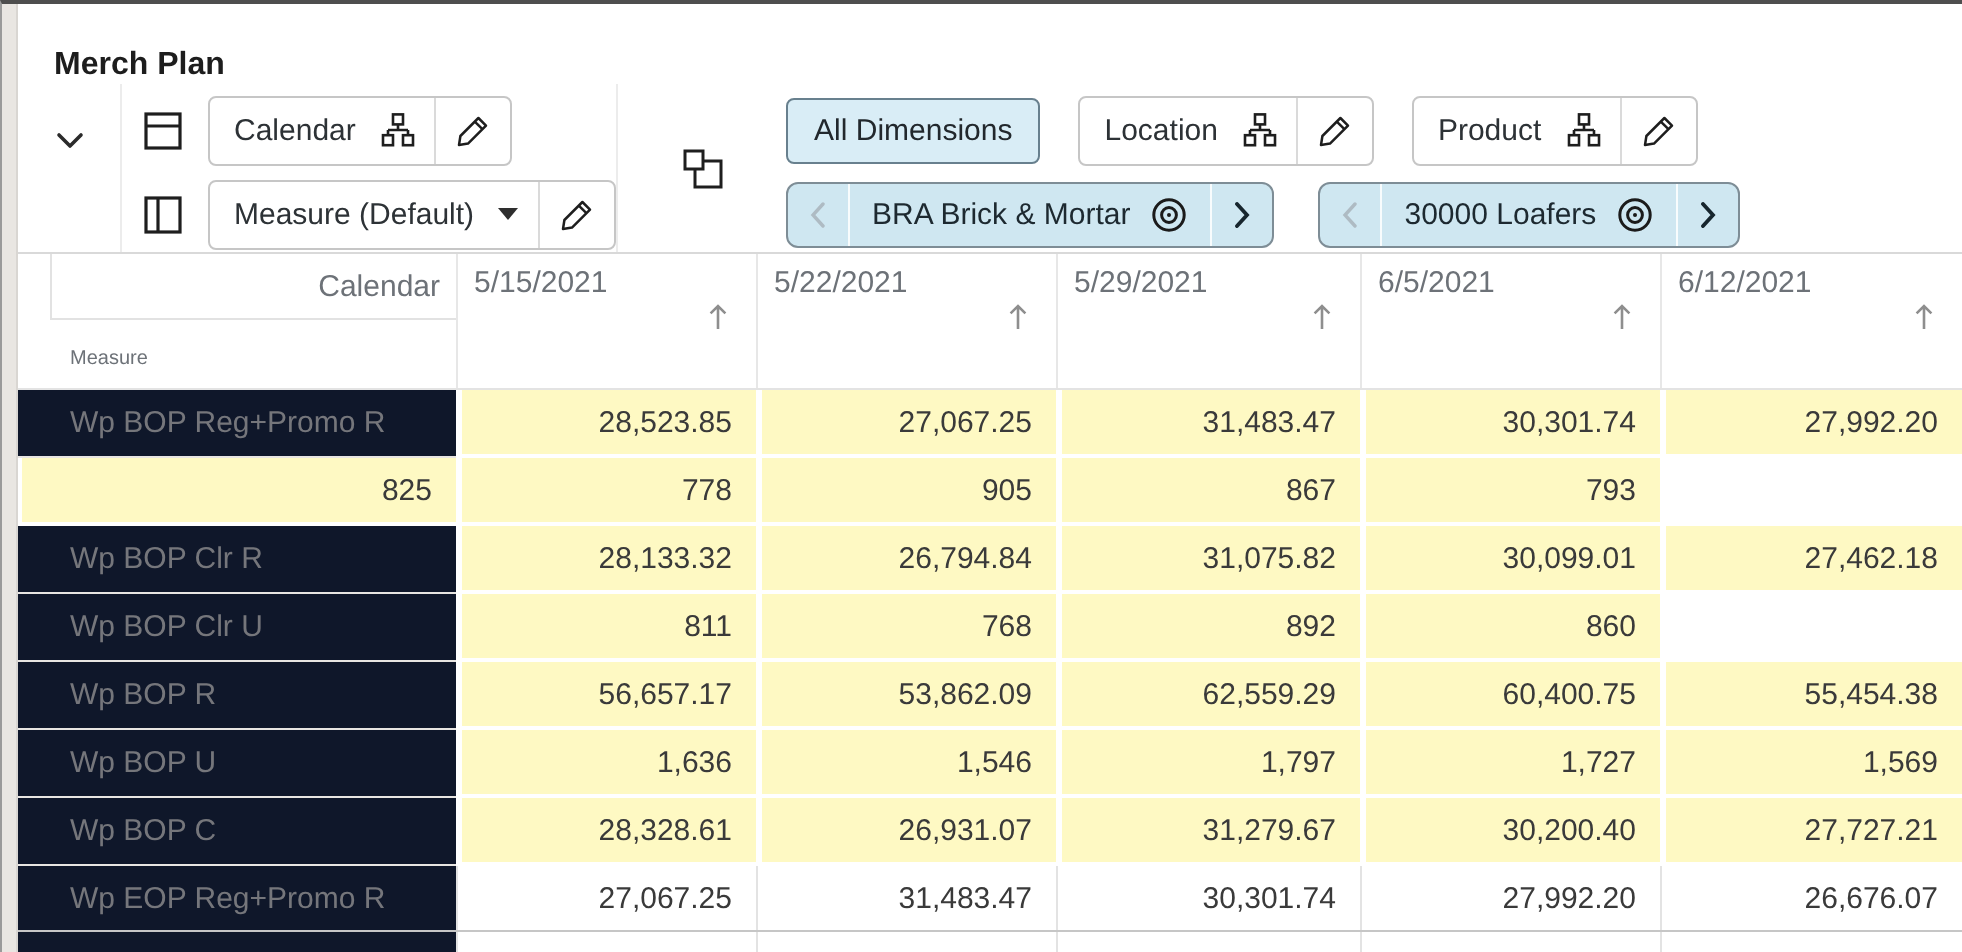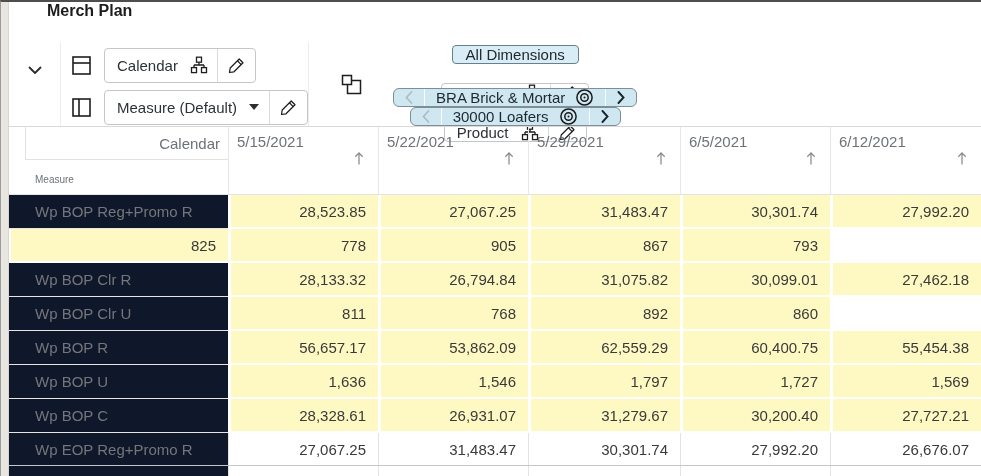--- a/index.html
+++ b/index.html
@@ -18,22 +18,22 @@
   .left-gutter {
     width: 8px; flex: none;
     background: #e9e6e2;
     border-right: 1px solid #d9d6d2;
   }
   .main { flex: 1; min-width: 0; display: flex; flex-direction: column; }
 
   
   .titlebar {
     height: 40px; flex: none;
-    display: flex; align-items: flex-start;
-    padding-left: 38px;
+    display: flex; align-items: flex-end;
+    padding-left: 18px;
   }
   .titlebar .title { font-size: 16px; font-weight: 700; color: #1d1d1d; }
 
   
   .toolbar { height: 84px; flex: none; display: flex; align-items: stretch; }
   .collapse-col {
     width: 52px; flex: none;
     display: flex; justify-content: center;
     padding-top: 16px;
     border-right: 1px solid #ececec;
@@ -61,23 +61,23 @@
   .btn .btn-edit { padding: 0 10px; display: flex; align-items: center; align-self: stretch; }
   .caret-down { margin-right: 10px; display: flex; align-items: center; }
 
   .page-col {
     width: 85px; flex: none;
     display: flex; align-items: center; justify-content: center;
     border-left: 1px solid #ececec;
   }
 
   .dims-col { display: flex; flex-direction: column; }
-  .dims-row { display: flex; align-items: center; flex-direction: column; }
+  .dims-row { display: flex; align-items: center; }
   .dims-row.r1 { height: 40px; margin-top: 3px; gap: 19px; }
-  .dims-row.r2 { height: 38px; margin-top: 3px; }
+  .dims-row.r2 { height: 38px; margin-top: 3px; gap: 22px; }
 
   .chip-selected {
     height: 33px;
     background: #d9edf6;
     border: 1px solid #68808e; border-radius: 4px;
     display: flex; align-items: center;
     padding: 0 13px;
     font-size: 15px; color: #22282d;
     cursor: pointer;
   }

